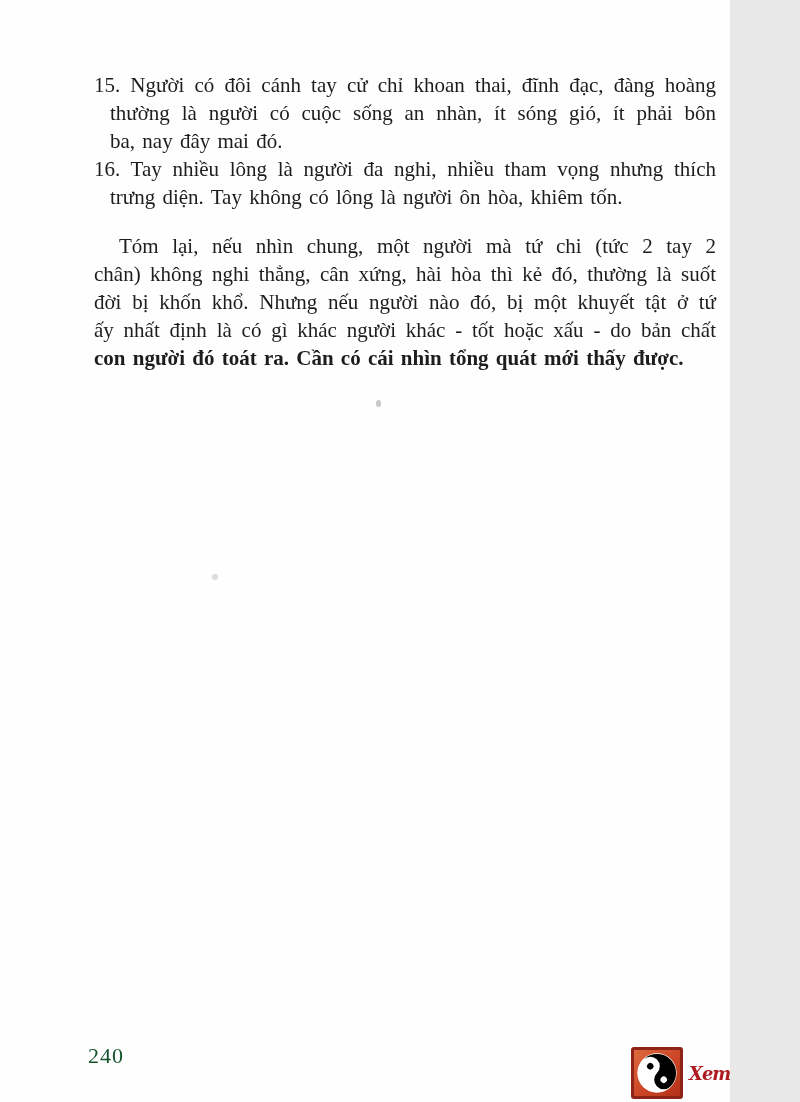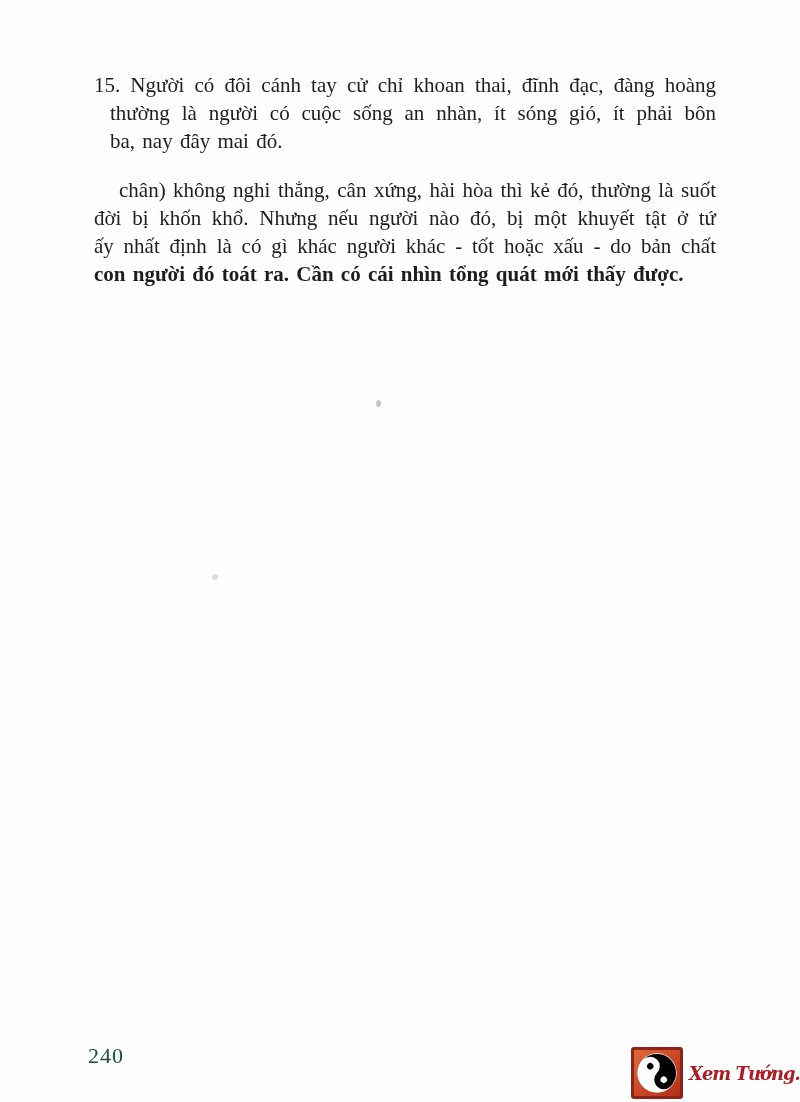--- a/index.html
+++ b/index.html
@@ -1,20 +1,20 @@
 <!DOCTYPE html>
 <html><head>
 <meta charset="utf-8">
 <style>
   html, body { margin: 0; padding: 0; }
   body { background: #e8e8e8; }
 
   .page {
     position: relative;
-    width: 800px;
+    width: 730px;
     height: 1102px;
     background: #fefefe;
     overflow: hidden;
     font-family: "Liberation Serif", "DejaVu Serif", serif;
     color: #1d1d1d;
   }
 
   
   .textblock {
     position: absolute;
@@ -104,22 +104,27 @@
 <div class="page">
 
   <div class="textblock">
 
     <div class="list-item">
         <div class="line">15. Người có đôi cánh tay cử chỉ khoan thai, đĩnh đạc, đàng hoàng</div>
         <div class="line">thường là người có cuộc sống an nhàn, ít sóng gió, ít phải bôn</div>
         <div class="line">ba, nay đây mai đó.</div>
       </div>
 
+    <div class="list-item">
+        <div class="line">16. Tay nhiều lông là người đa nghi, nhiều tham vọng nhưng thích</div>
+        <div class="line">trưng diện. Tay không có lông là người ôn hòa, khiêm tốn.</div>
+      </div>
 
     <div class="para">
+        <div class="line">Tóm lại, nếu nhìn chung, một người mà tứ chi (tức 2 tay 2</div>
         <div class="line">chân) không nghi thẳng, cân xứng, hài hòa thì kẻ đó, thường là suốt</div>
         <div class="line">đời bị khốn khổ. Nhưng nếu người nào đó, bị một khuyết tật ở tứ</div>
         <div class="line">ấy nhất định là có gì khác người khác - tốt hoặc xấu - do bản chất</div>
         <div class="line">con người đó toát ra. Cần có cái nhìn tổng quát mới thấy được.</div>
       </div>
 
   </div>
 
   <div class="speck speck-1"></div>
   <div class="speck speck-2"></div>

